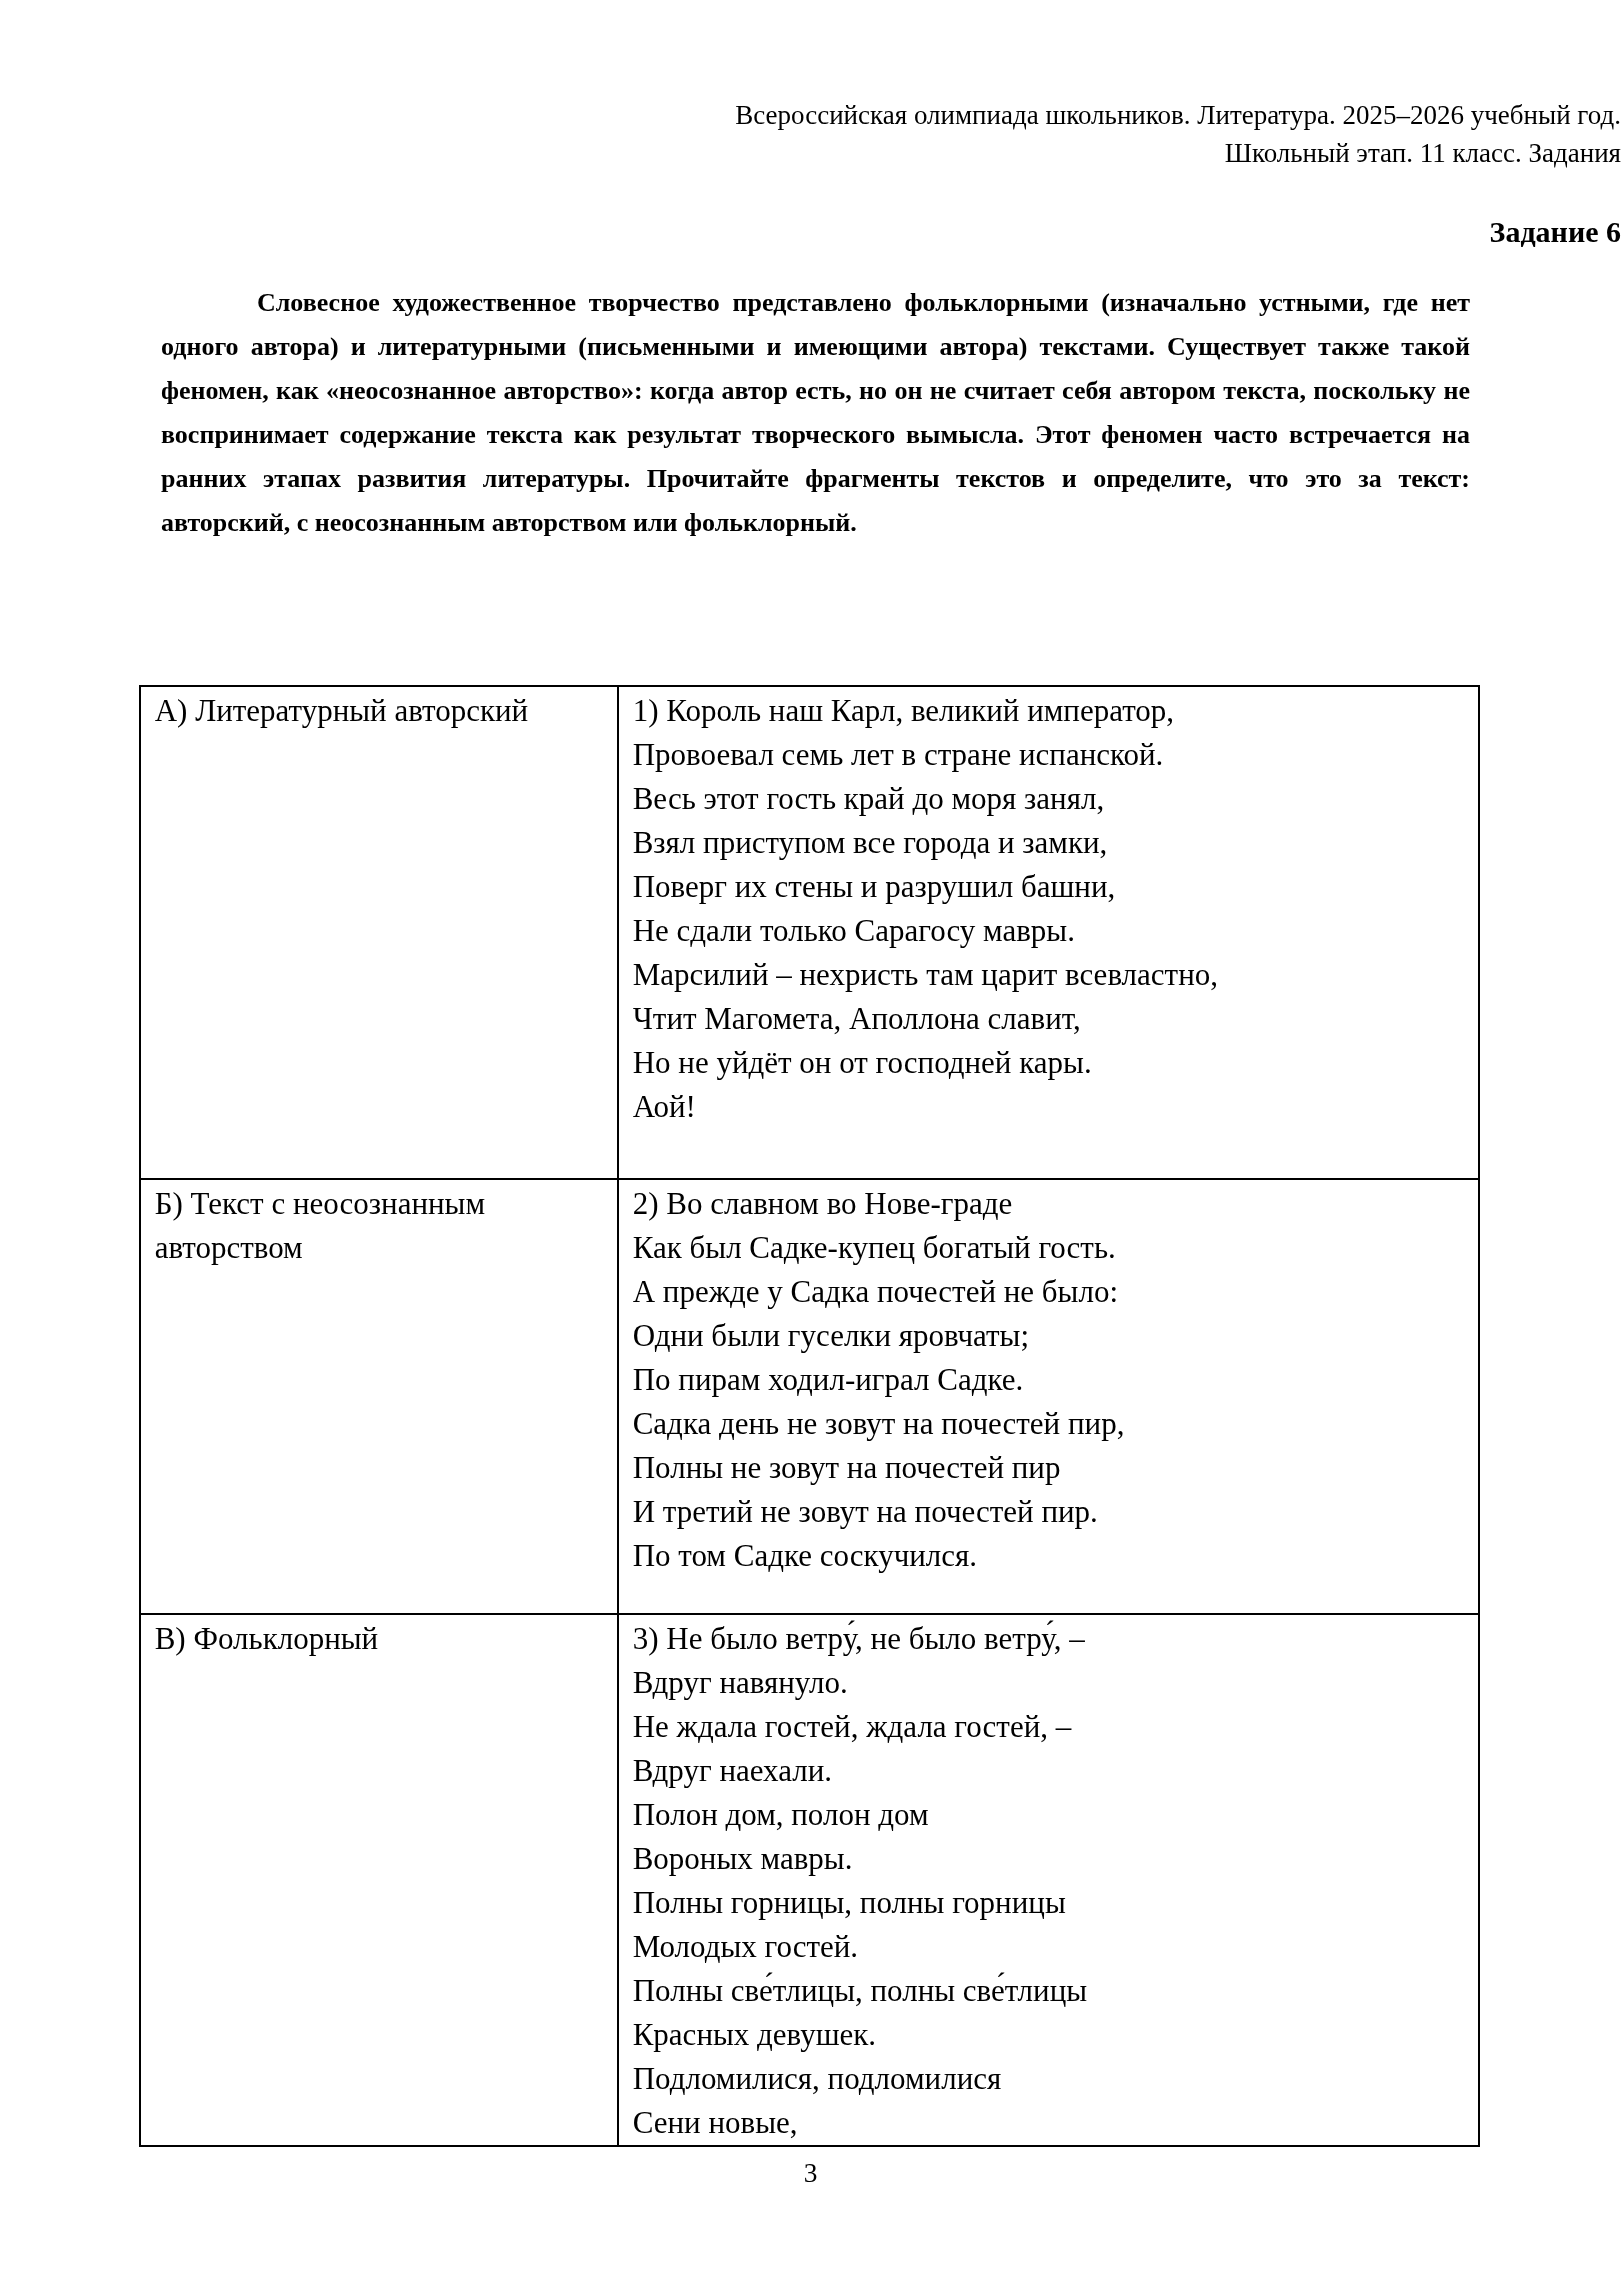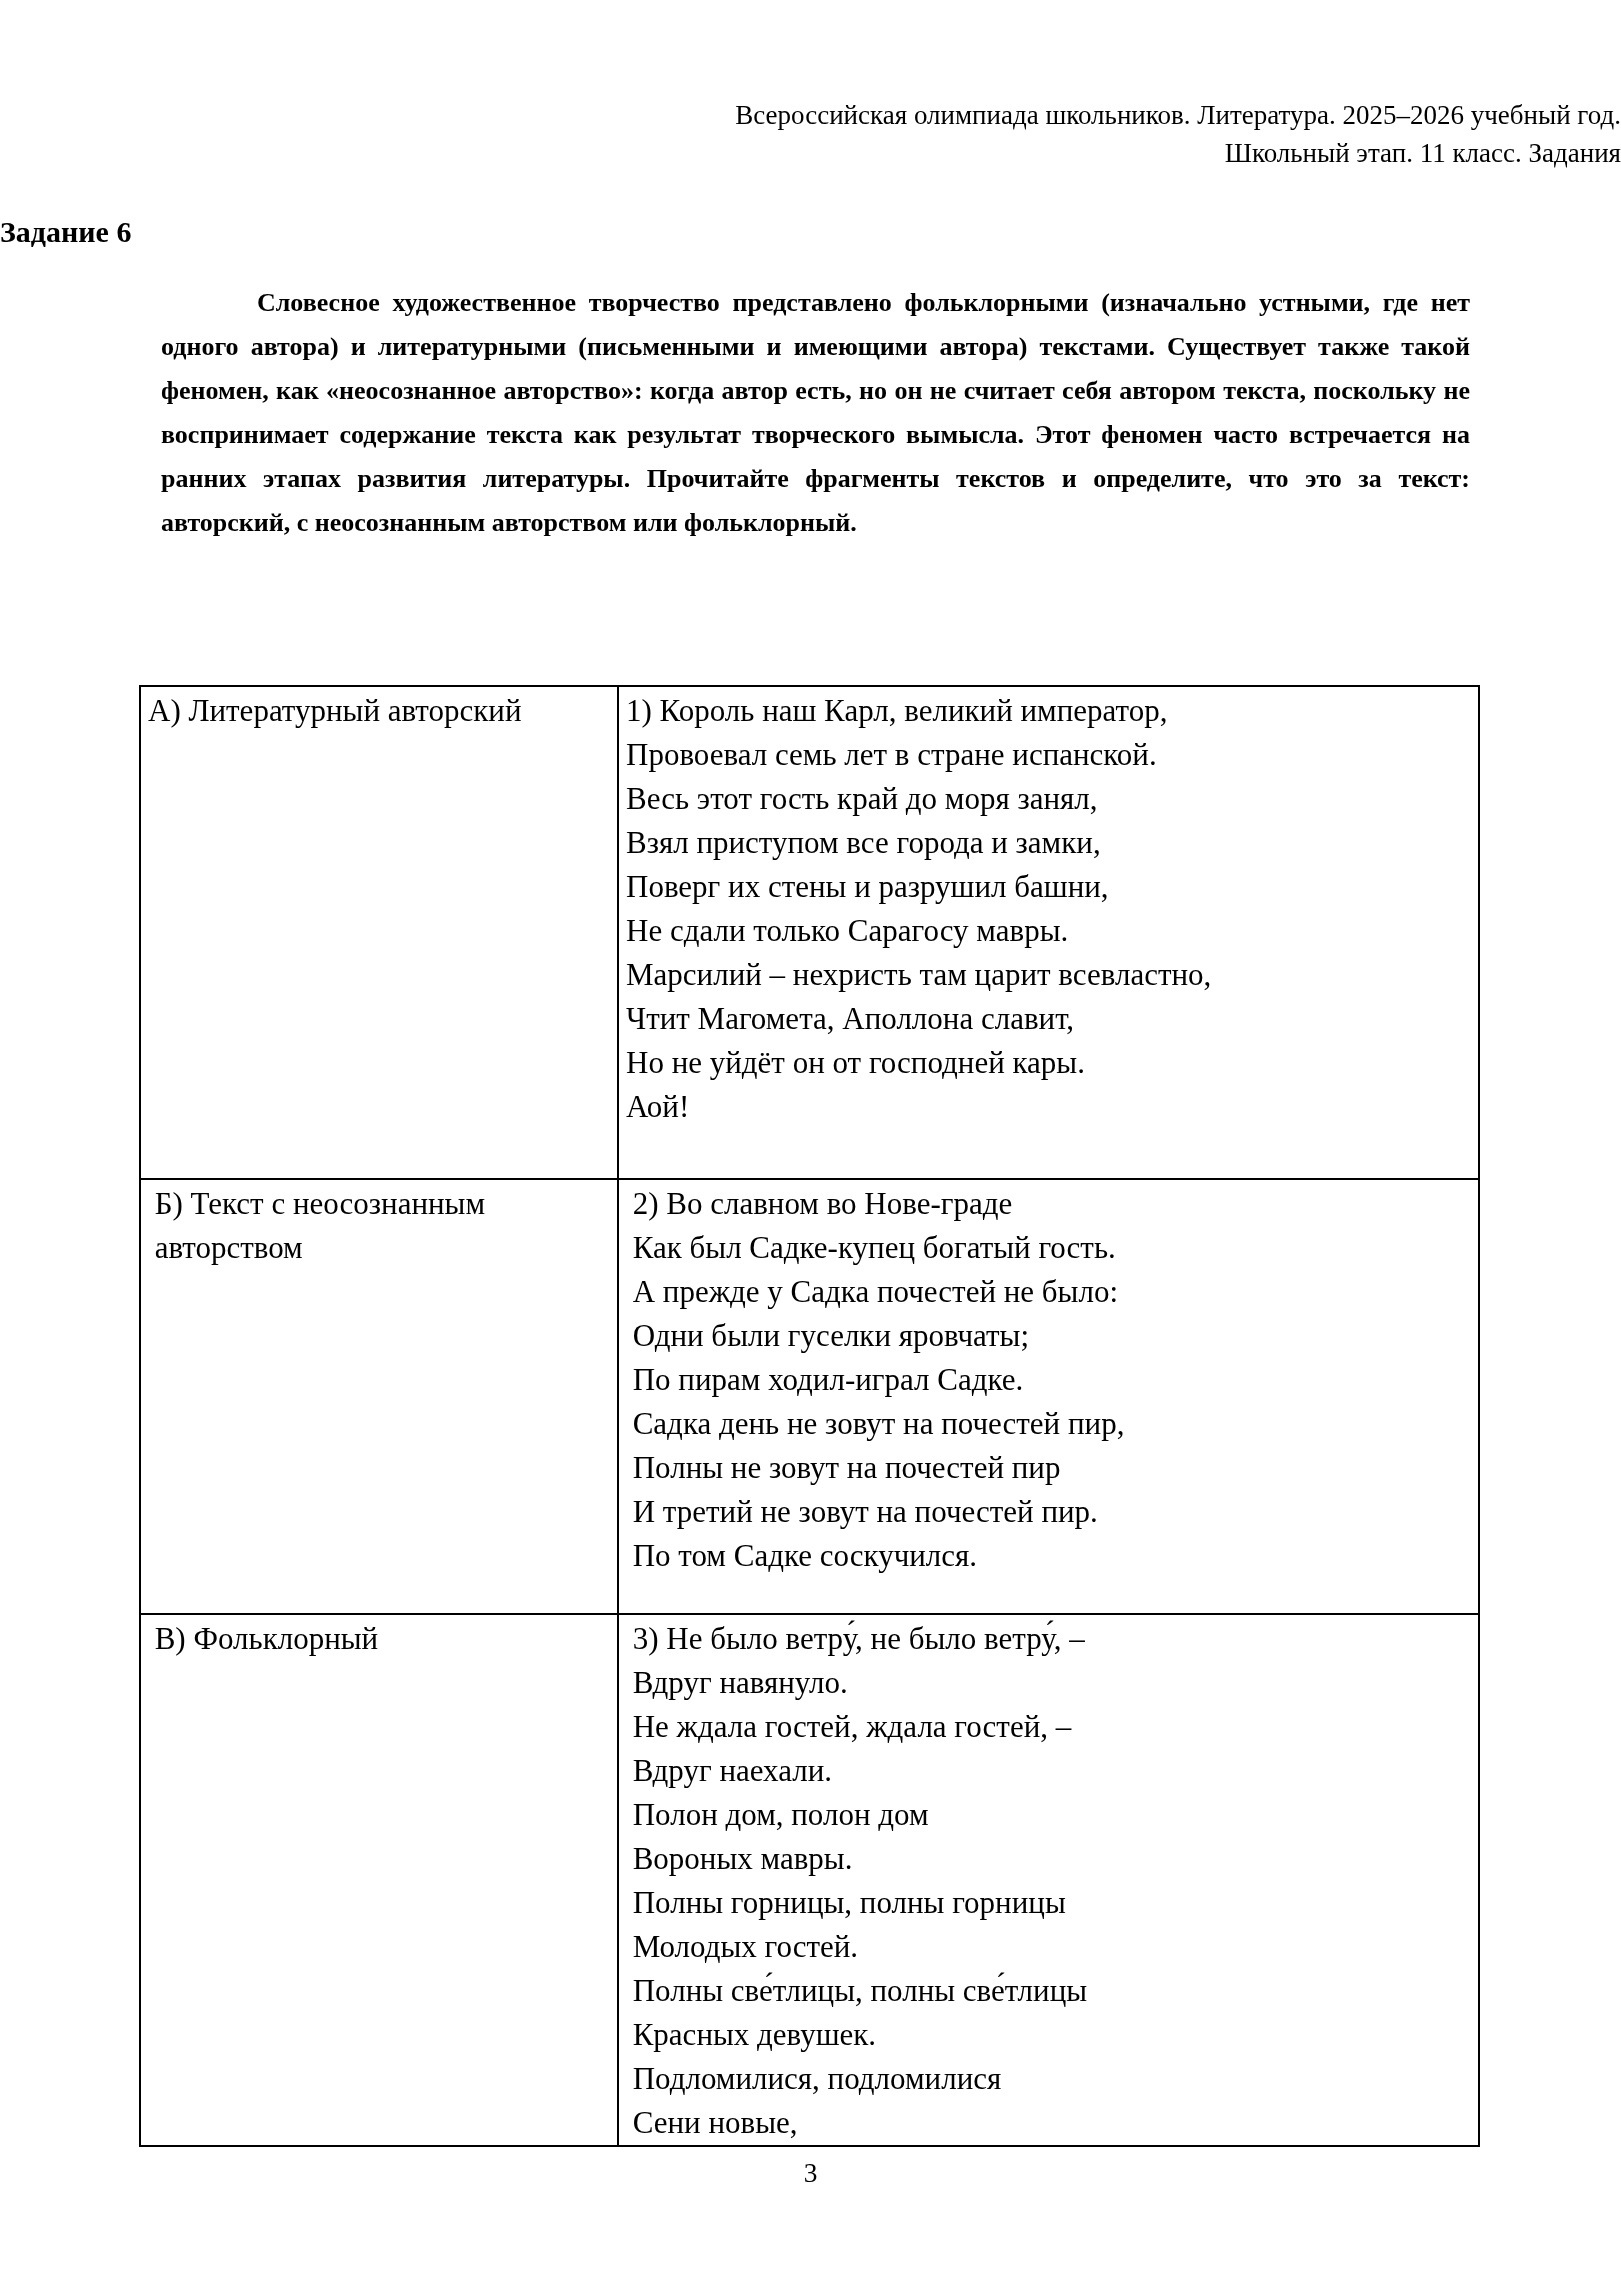--- a/index.html
+++ b/index.html
@@ -22,21 +22,21 @@
     top: 96px;
     text-align: right;
     font-size: 27px;
     line-height: 38px;
   }
   .task-title {
     position: absolute;
     left: 0;
     width: 1621px;
     top: 213px;
-    text-align: left;
+    text-align: right;
     font-size: 30px;
     font-weight: bold;
     line-height: 37px;
   }
   .intro {
     position: absolute;
     left: 157px;
     width: 1309px;
     top: 277px;
     font-size: 26px;
@@ -56,21 +56,21 @@
   }
   .task-table td {
     border: 2px solid #000;
     vertical-align: top;
     padding: 0 11.8px 0 13.7px;
     font-size: 31px;
     line-height: 44px;
   }
   .task-table col.c1 { width: 478px; }
   .task-table col.c2 { width: 861px; }
-  .row-1 td { height: 491px; padding-left: 7px; }
+  .row-1 td { height: 491px; }
   .row-2 td { height: 433px; }
   .row-3 td { height: 526px; }
   .cell-inner { padding-top: 2px; }
   .poem-line { display: block; white-space: nowrap; font-family: Liberation Serif, serif; }
   .page-number {
     position: absolute;
     left: 0;
     width: 1621px;
     top: 2156px;
     text-align: center;

